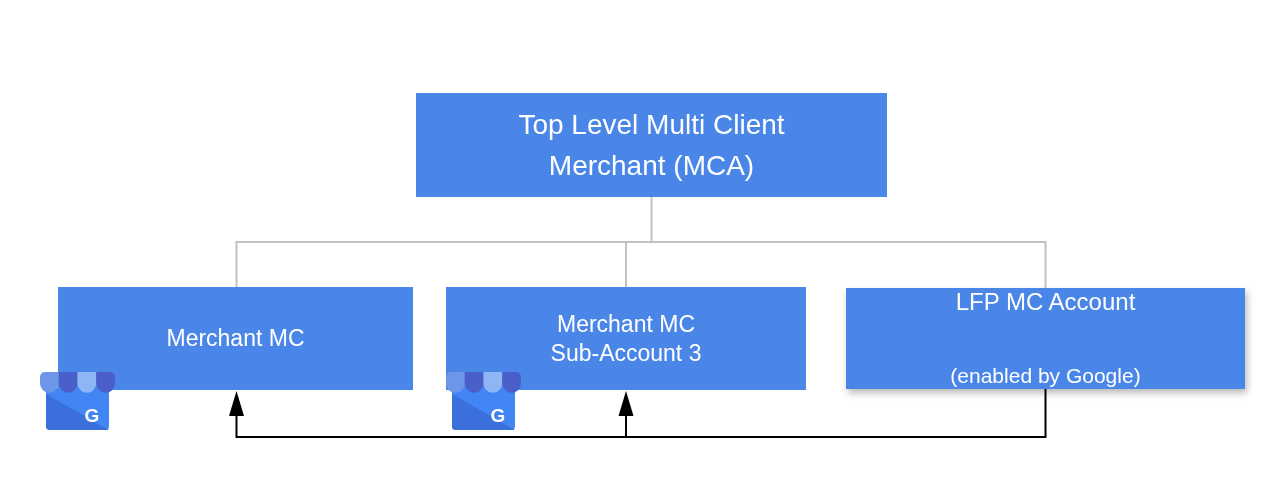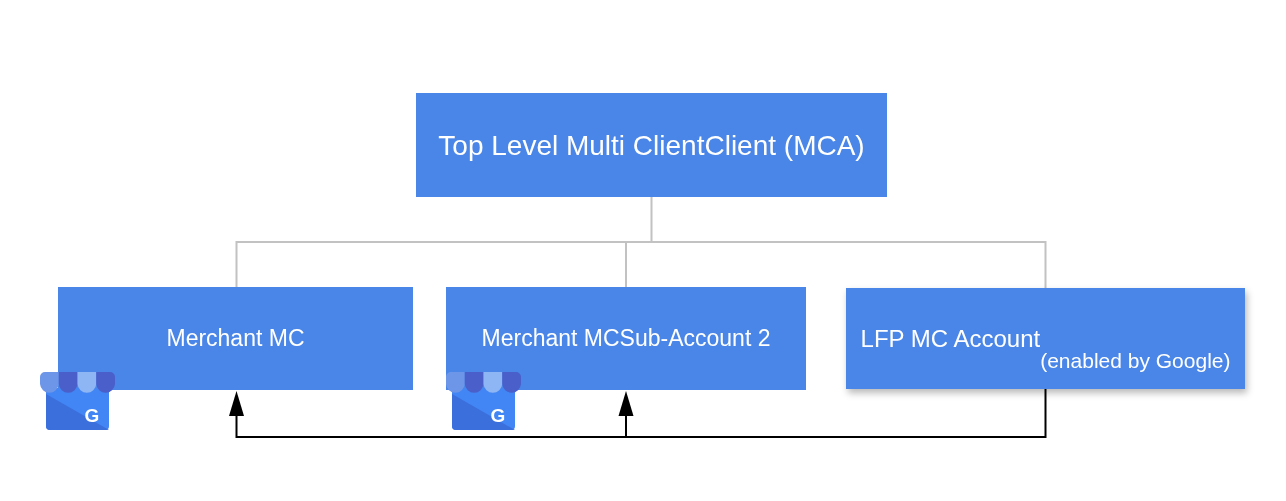--- a/index.html
+++ b/index.html
@@ -6,21 +6,21 @@
   .stage{
     position:relative;width:1286px;height:501px;background:#ffffff;
     font-family:"Liberation Sans",sans-serif;overflow:hidden;
   }
   svg.overlay{position:absolute;left:0;top:0;width:1286px;height:501px;}
   .tree-line{stroke:var(--tree_line);stroke-width:2;fill:none;}
   .flow-line{stroke:var(--arrow_line);stroke-width:2;fill:none;}
   .flow-head{fill:var(--arrow_line);stroke:none;}
 
   .node{
-    position:absolute;display:flex;align-items:center;
+    position:absolute;display:flex;flex-direction:column;align-items:center;
     justify-content:center;text-align:center;
     background:var(--box_fill);color:var(--box_text);
   }
   #root-node{left:416px;top:93px;width:471px;height:104px;font-size:28px;line-height:41px;}
   #sub1-node{left:58px;top:287px;width:355px;height:103px;font-size:23px;line-height:29px;}
   #sub2-node{left:446px;top:287px;width:360px;height:103px;font-size:23px;line-height:29px;}
   #lfp-node{left:846px;top:288px;width:399px;height:101px;font-size:24px;line-height:30px;
     box-shadow:2px 4px 7px rgba(0,0,0,0.28);}
   #lfp-node .l2{font-size:21px;margin-top:44px;}
 
@@ -44,30 +44,30 @@
 
     <path class="tree-line" d="M651.5 197 L651.5 242 M236.5 242 L1045.5 242 M236.5 241 L236.5 288 M626 241 L626 288 M1045.5 241 L1045.5 289"></path>
 
     <path class="flow-line" d="M1045.5 389 L1045.5 437 L236.5 437 L236.5 413 M626 437 L626 413"></path>
     <polygon class="flow-head" points="236.5,391 244,416 229,416"></polygon>
     <polygon class="flow-head" points="626,391 633.5,416 618.5,416"></polygon>
   </svg>
 
   <div class="node" id="root-node">
     <div class="l1">Top Level Multi Client</div>
-    <div class="l2">Client (MCA)</div>
+    <div class="l2">Merchant (MCA)</div>
   </div>
 
   <div class="node" id="sub1-node">
     <div class="l1">Merchant MC</div>
   </div>
 
   <div class="node" id="sub2-node">
     <div class="l1">Merchant MC</div>
-    <div class="l2">Sub-Account 2</div>
+    <div class="l2">Sub-Account 3</div>
   </div>
 
   <div class="node" id="lfp-node">
     <div class="l1">LFP MC Account</div>
     <div class="l2">(enabled by Google)</div>
   </div>
 
   <svg class="gmb" id="gmb-icon-1" viewBox="0 0 75 66" xmlns="http://www.w3.org/2000/svg">
     <rect class="gmb-body" x="6" y="20" width="63" height="42" rx="4"></rect>
     <path class="gmb-fold" d="M6 26 L69 62 L10 62 Q6 62 6 58 Z"></path>

